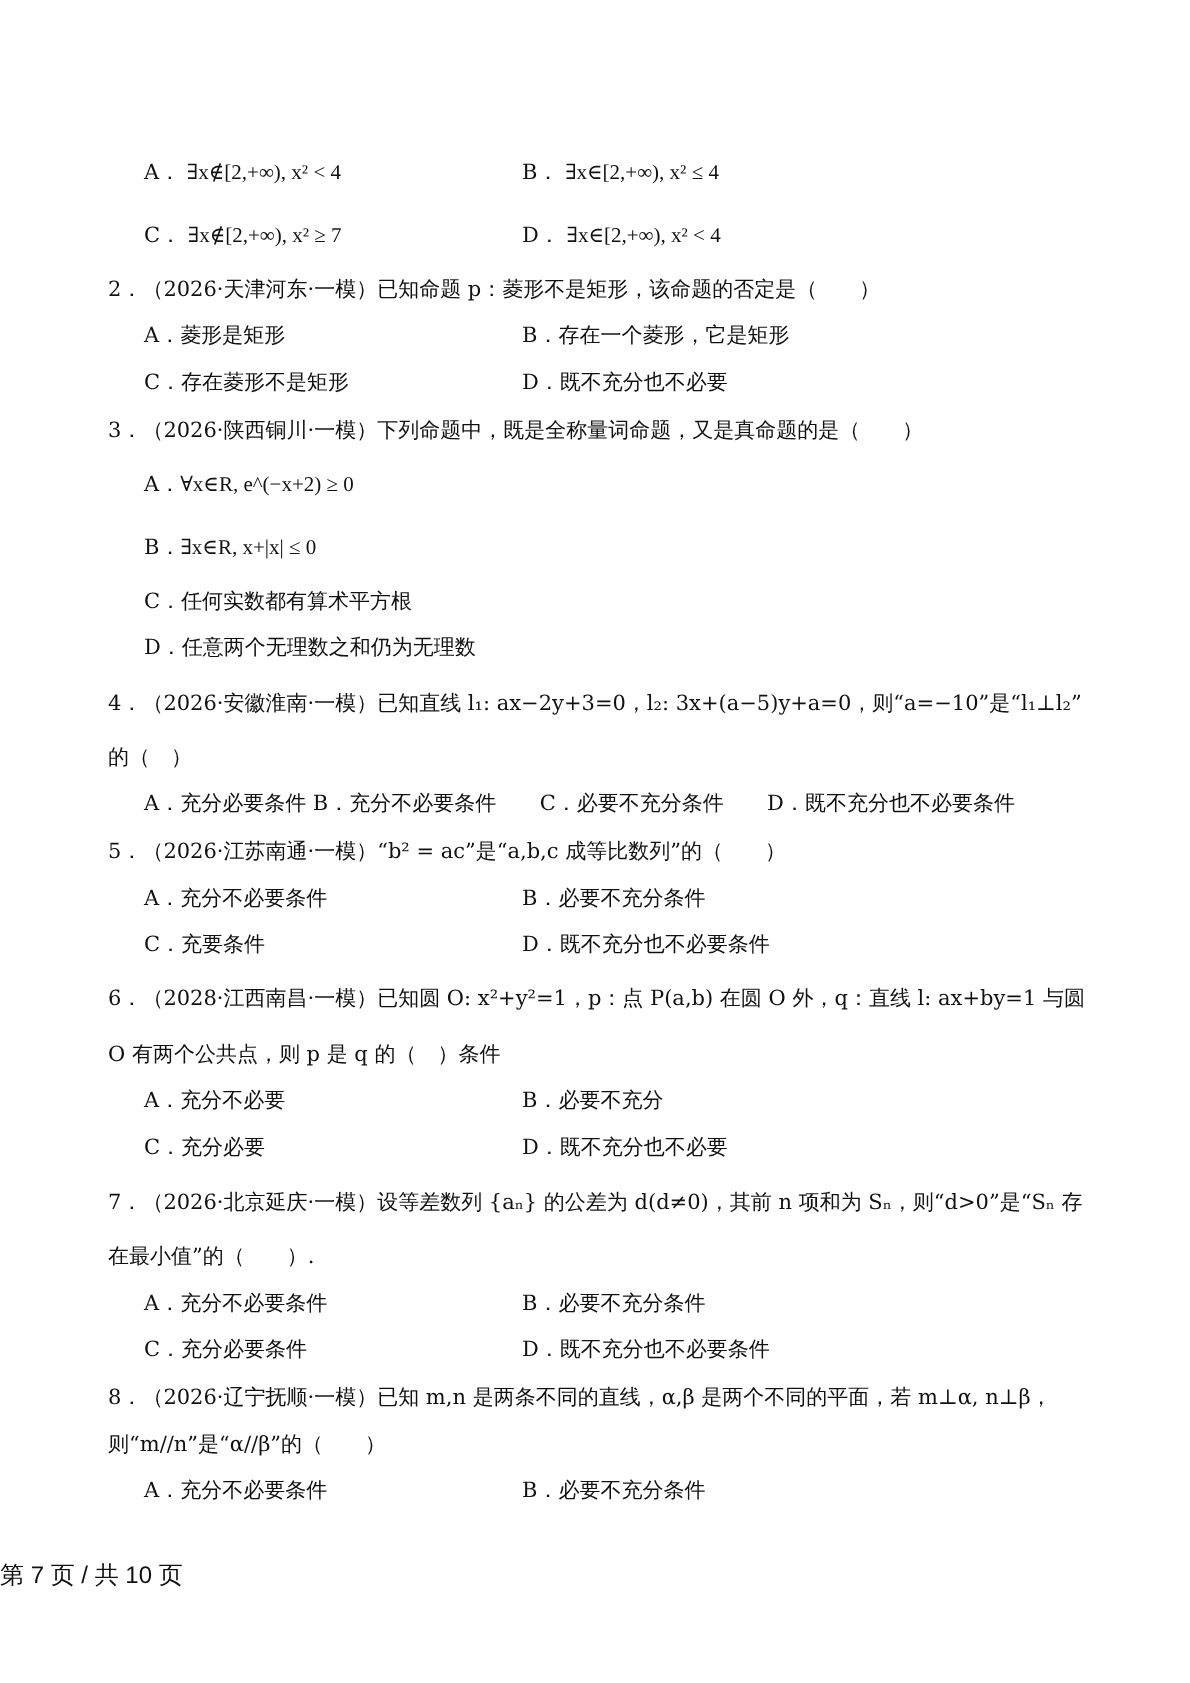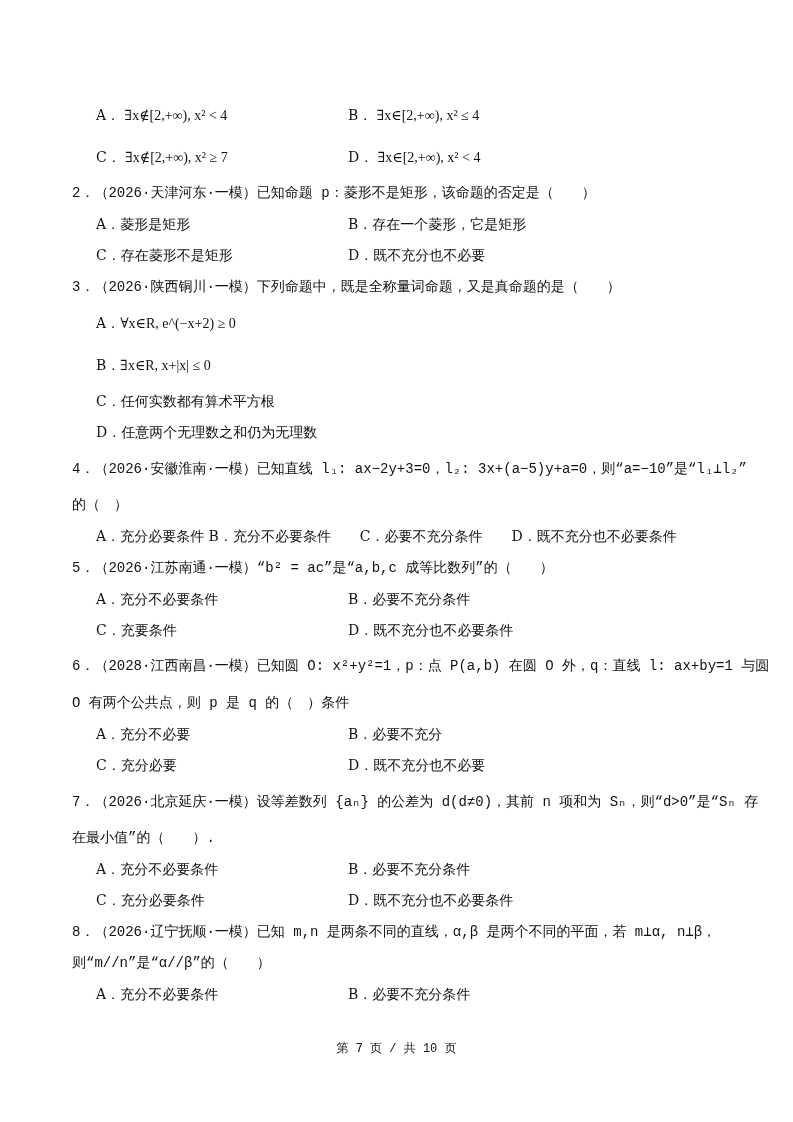--- a/index.html
+++ b/index.html
@@ -3,27 +3,27 @@
 <meta charset="utf-8">
 <style>
   html, body { margin: 0; padding: 0; background: #ffffff; }
   body {
     width: 793px; height: 1122px; position: relative; overflow: hidden;
     font-family: "DejaVu Serif", "Liberation Serif", serif;
     color: #111111; font-size: 14px;
   }
   .page { position: absolute; left: 0; top: 0; width: 793px; height: 876px; }
   .line { position: absolute; white-space: nowrap; line-height: 20px; }
-  .q { left: 72px; font-family: Liberation Mono, monospace; }
+  .q { left: 72px; }
   .opt { left: 96px; }
   .optB { left: 348px; }
   .mr { font-family: "Liberation Serif", "DejaVu Serif", serif; }
   .footer {
-    position: absolute; left: 0; width: 793px; top: 1040px; text-align: center;
-    font-family: Liberation Mono, monospace; font-size: 12px;
+    position: absolute; left: 0; width: 793px; top: 1040px; 
+    font-family: Liberation Sans, sans-serif; font-size: 16px;
   }
   .blank { display: inline-block; width: 20px; }
 </style>
 </head>
 <body>
 
 <div class="page">
 
   <div class="line opt" style="top:105px">
     <span>A．</span>

